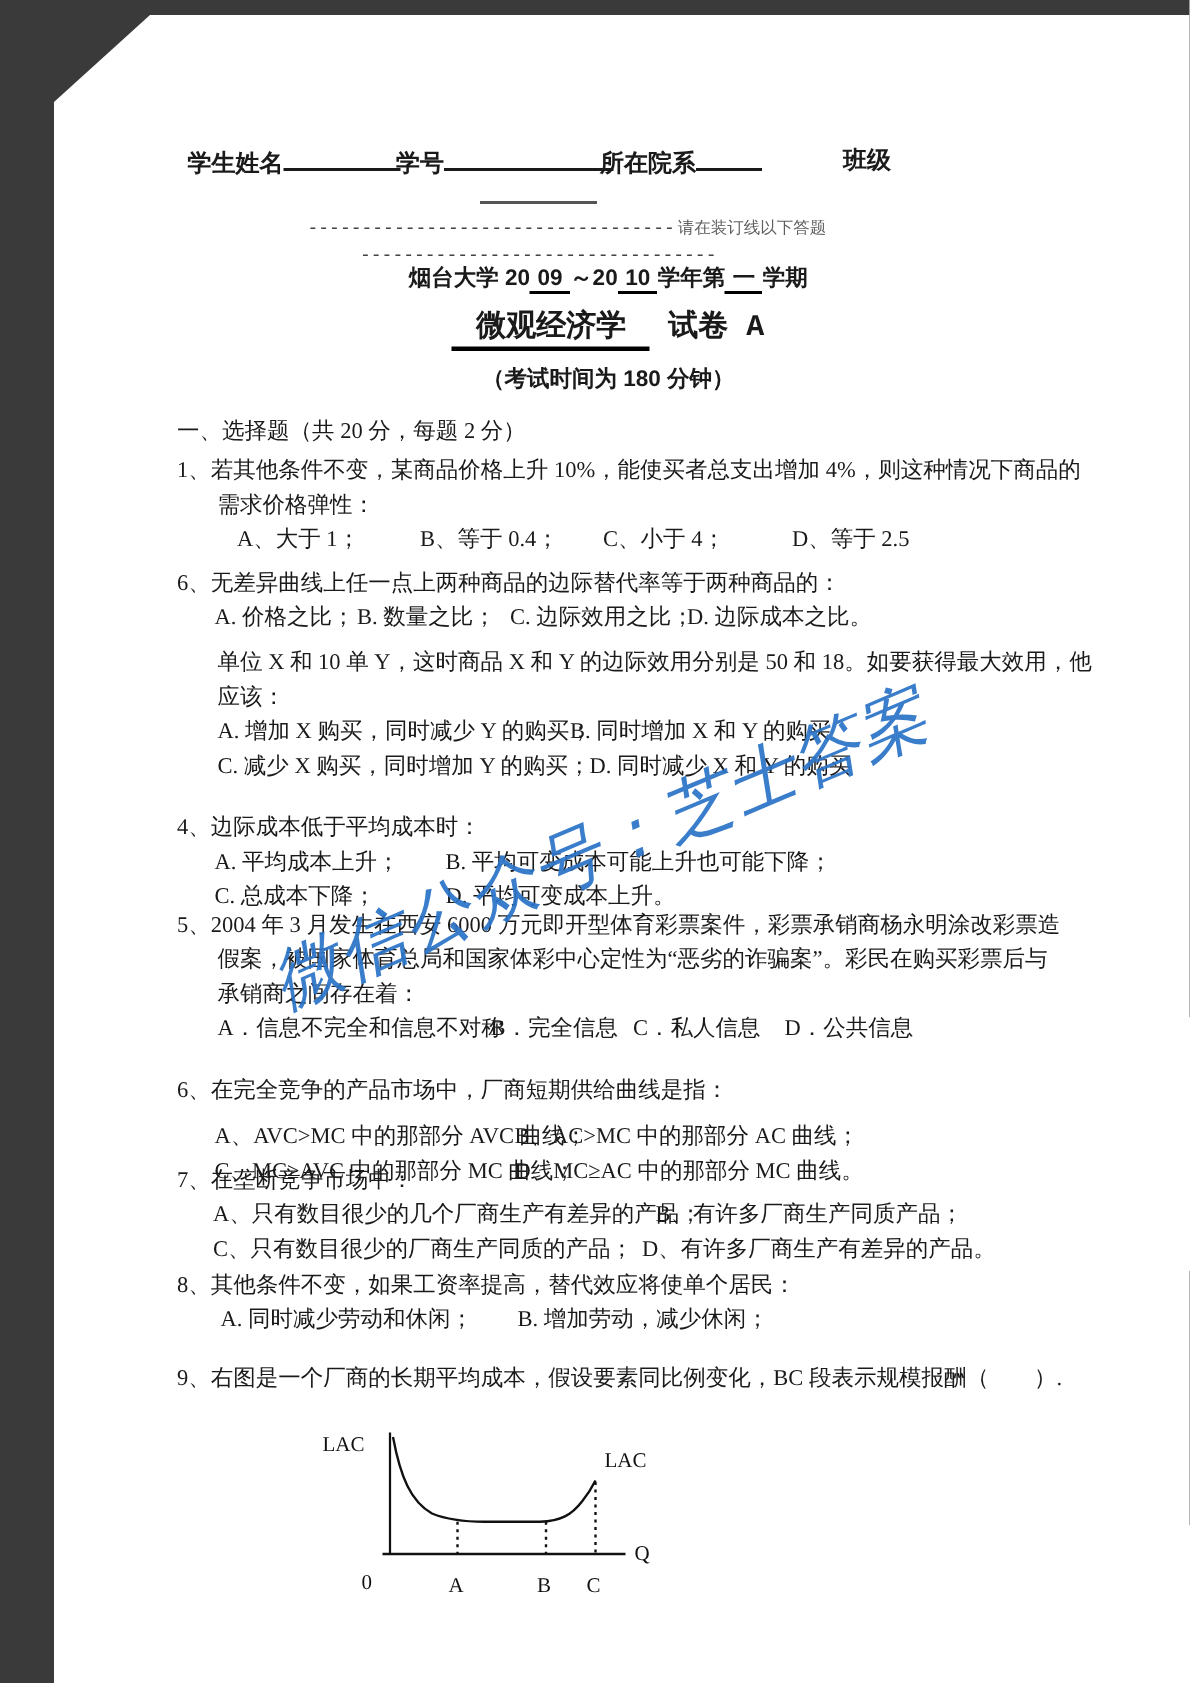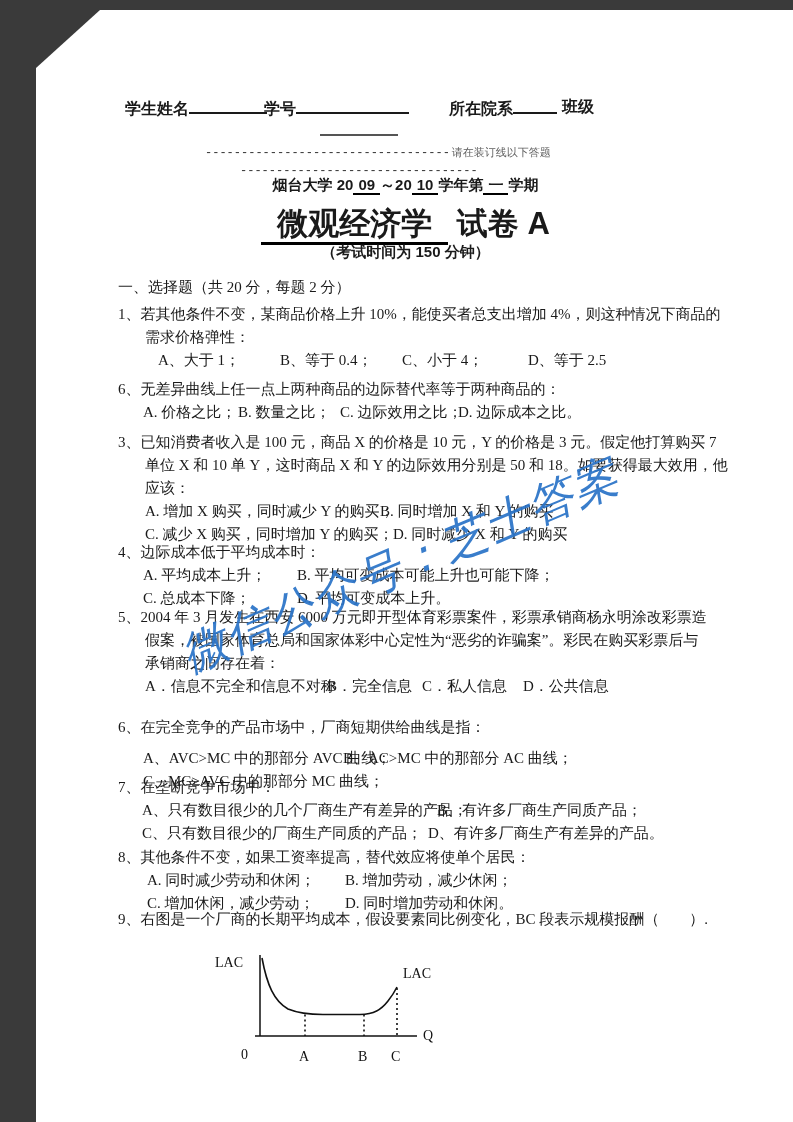--- a/index.html
+++ b/index.html
@@ -16,21 +16,21 @@
   
   .hdr{font-family:"Liberation Sans","DejaVu Sans",sans-serif;font-weight:bold;font-size:16px;white-space:nowrap;}
   .blank{display:inline-block;border-bottom:2px solid #1a1a1a;height:15px;vertical-align:baseline;}
   
   .dash{font-family:"Liberation Mono","DejaVu Sans Mono",monospace;font-size:12px;color:#333;letter-spacing:0;white-space:nowrap;}
   .note{font-size:11px;color:#5f5f5f;margin-left:2px;font-family:"Liberation Serif",serif;}
   
   .center-band{left:118px;width:575px;text-align:center;}
   .school{font-family:"Liberation Sans","DejaVu Sans",sans-serif;font-weight:bold;font-size:15px;}
   .u2{border-bottom:2px solid #000;padding:0 5px;}
-  .title{font-family:Liberation Sans, sans-serif;font-weight:bold;font-size:31px;}
+  .title{font-family:Liberation Mono, monospace;font-weight:bold;font-size:20px;}
   .title .course{border-bottom:3px solid #000;padding:0 16px 1px 16px;}
   .subtitle{font-family:"Liberation Sans","DejaVu Sans",sans-serif;font-weight:bold;font-size:15px;}
   .section{font-size:15px;}
   
   .q{position:absolute;left:118px;width:582px;font-size:15px;line-height:23px;}
   .ln{white-space:nowrap;}
   .ind{padding-left:27px;}
   .optrow{display:flex;white-space:nowrap;}
   .optrow span{white-space:nowrap;display:inline-block;}
   .q1 .optrow{padding-left:40px;}
@@ -68,21 +68,21 @@
 
 <div class="page"></div>
 <div class="corner-fold"></div>
 
 <div class="abs hdr" style="left:125px;top:97px;">
   <span>学生姓名</span><span class="blank" style="width:78px"></span>
 </div>
 <div class="abs hdr" style="left:264px;top:97px;">
   <span>学号</span><span class="blank" style="width:113px"></span>
 </div>
-<div class="abs hdr" style="left:449px;top:97px;">
+<div class="abs hdr" style="left:400px;top:97px;">
   <span>所在院系</span><span class="blank" style="width:44px"></span>
 </div>
 <div class="abs hdr" style="left:562px;top:97px;">
   <span>班级</span>
 </div>
 <div class="abs" style="left:320px;top:118px;width:78px;border-bottom:2px solid #555;height:16px;"></div>
 
 <div class="abs" style="left:205px;top:142px;">
   <span class="dash">----------------------------------</span><span class="note">请在装订线以下答题</span>
 </div>
@@ -91,21 +91,21 @@
 </div>
 
 <div class="abs center-band school" style="top:176px;">
   <span>烟台大学 20</span><span class="u2">09</span><span>～20</span><span class="u2">10</span><span>学年第</span><span class="u2">一</span><span>学期</span>
 </div>
 
 <div class="abs center-band title" style="top:203px;">
   <span class="course">微观经济学</span>
   <span>试卷 A</span>
 </div>
-<div class="abs center-band subtitle" style="top:243px;">（考试时间为 150 分钟）</div>
+<div class="abs center-band subtitle" style="top:243px;">（考试时间为 180 分钟）</div>
 
 <div class="abs section" style="left:118px;top:278px;">一、选择题（共 20 分，每题 2 分）</div>
 
 <div class="q q1" style="top:303px;">
   <div class="ln">1、若其他条件不变，某商品价格上升 10%，能使买者总支出增加 4%，则这种情况下商品的</div>
   <div class="ln ind">需求价格弹性：</div>
   <div class="optrow">
     <span>A、大于 1；</span>
     <span>B、等于 0.4；</span>
     <span>C、小于 4；</span>
@@ -117,21 +117,20 @@
   <div class="ln">6、无差异曲线上任一点上两种商品的边际替代率等于两种商品的：</div>
   <div class="optrow">
     <span>A. 价格之比；</span>
     <span>B. 数量之比；</span>
     <span>C. 边际效用之比；</span>
     <span>D. 边际成本之比。</span>
   </div>
 </div>
 
 <div class="q q3" style="top:431px;">
-  <div class="ln">3、已知消费者收入是 100 元，商品 X 的价格是 10 元，Y 的价格是 3 元。假定他打算购买 7</div>
   <div class="ln ind">单位 X 和 10 单 Y，这时商品 X 和 Y 的边际效用分别是 50 和 18。如要获得最大效用，他</div>
   <div class="ln ind">应该：</div>
   <div class="optrow r1">
     <span>A. 增加 X 购买，同时减少 Y 的购买；</span>
     <span>B. 同时增加 X 和 Y 的购买</span>
   </div>
   <div class="optrow r2">
     <span>C. 减少 X 购买，同时增加 Y 的购买；</span>
     <span>D. 同时减少 X 和 Y 的购买</span>
   </div>
@@ -162,44 +161,41 @@
 </div>
 
 <div class="q q6" style="top:716px;">
   <div class="ln">6、在完全竞争的产品市场中，厂商短期供给曲线是指：</div>
   <div class="optrow gap">
     <span>A、AVC&gt;MC 中的那部分 AVC 曲线；</span>
     <span>B、AC&gt;MC 中的那部分 AC 曲线；</span>
   </div>
   <div class="optrow">
     <span>C、MC≥AVC 中的那部分 MC 曲线；</span>
+    <span>D、MC≥AC 中的那部分 MC 曲线。</span>
   </div>
 </div>
 
 <div class="q q7" style="top:776px;">
   <div class="ln">7、在垄断竞争市场中：</div>
   <div class="optrow r1">
     <span>A、只有数目很少的几个厂商生产有差异的产品；</span>
     <span>B、有许多厂商生产同质产品；</span>
   </div>
   <div class="optrow r2">
     <span>C、只有数目很少的厂商生产同质的产品；</span>
     <span>D、有许多厂商生产有差异的产品。</span>
   </div>
 </div>
 
 <div class="q q8" style="top:846px;">
   <div class="ln">8、其他条件不变，如果工资率提高，替代效应将使单个居民：</div>
   <div class="optrow">
     <span>A. 同时减少劳动和休闲；</span>
     <span>B. 增加劳动，减少休闲；</span>
-  </div>
-  <div class="optrow">
-    <span>C. 增加休闲，减少劳动；</span>
-    <span>D. 同时增加劳动和休闲。</span>
   </div>
 </div>
 
 <div class="q q9" style="top:908px;">
   <div class="ln">9、右图是一个厂商的长期平均成本，假设要素同比例变化，BC 段表示规模报酬（　　）.</div>
 </div>
 
 <div class="abs chart">
   <svg width="232" height="118" viewBox="0 0 232 118">
     <line x1="47" y1="5" x2="47" y2="86" stroke="#111" stroke-width="1.5"></line>

